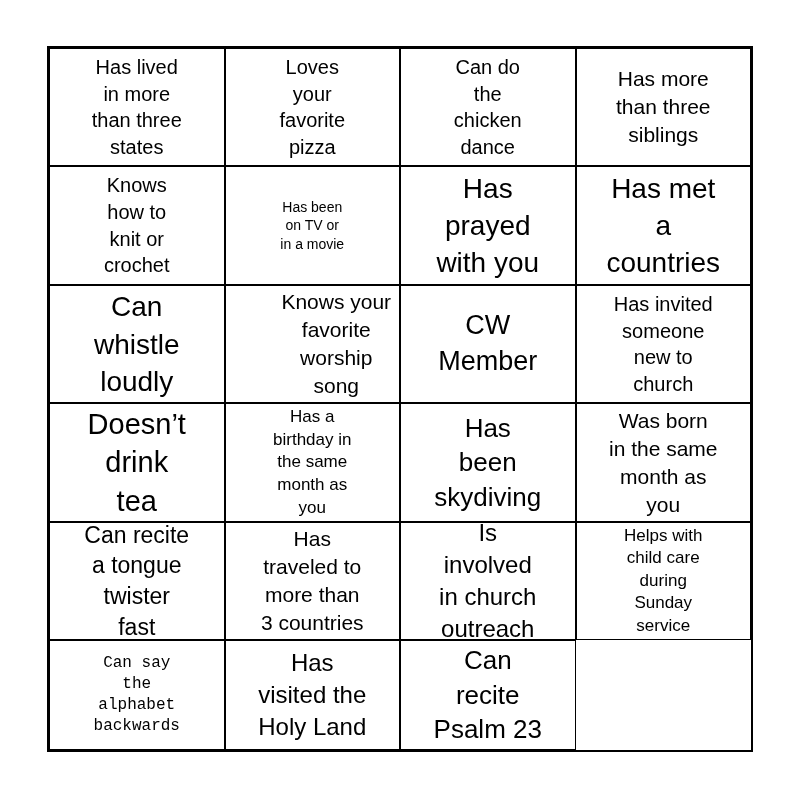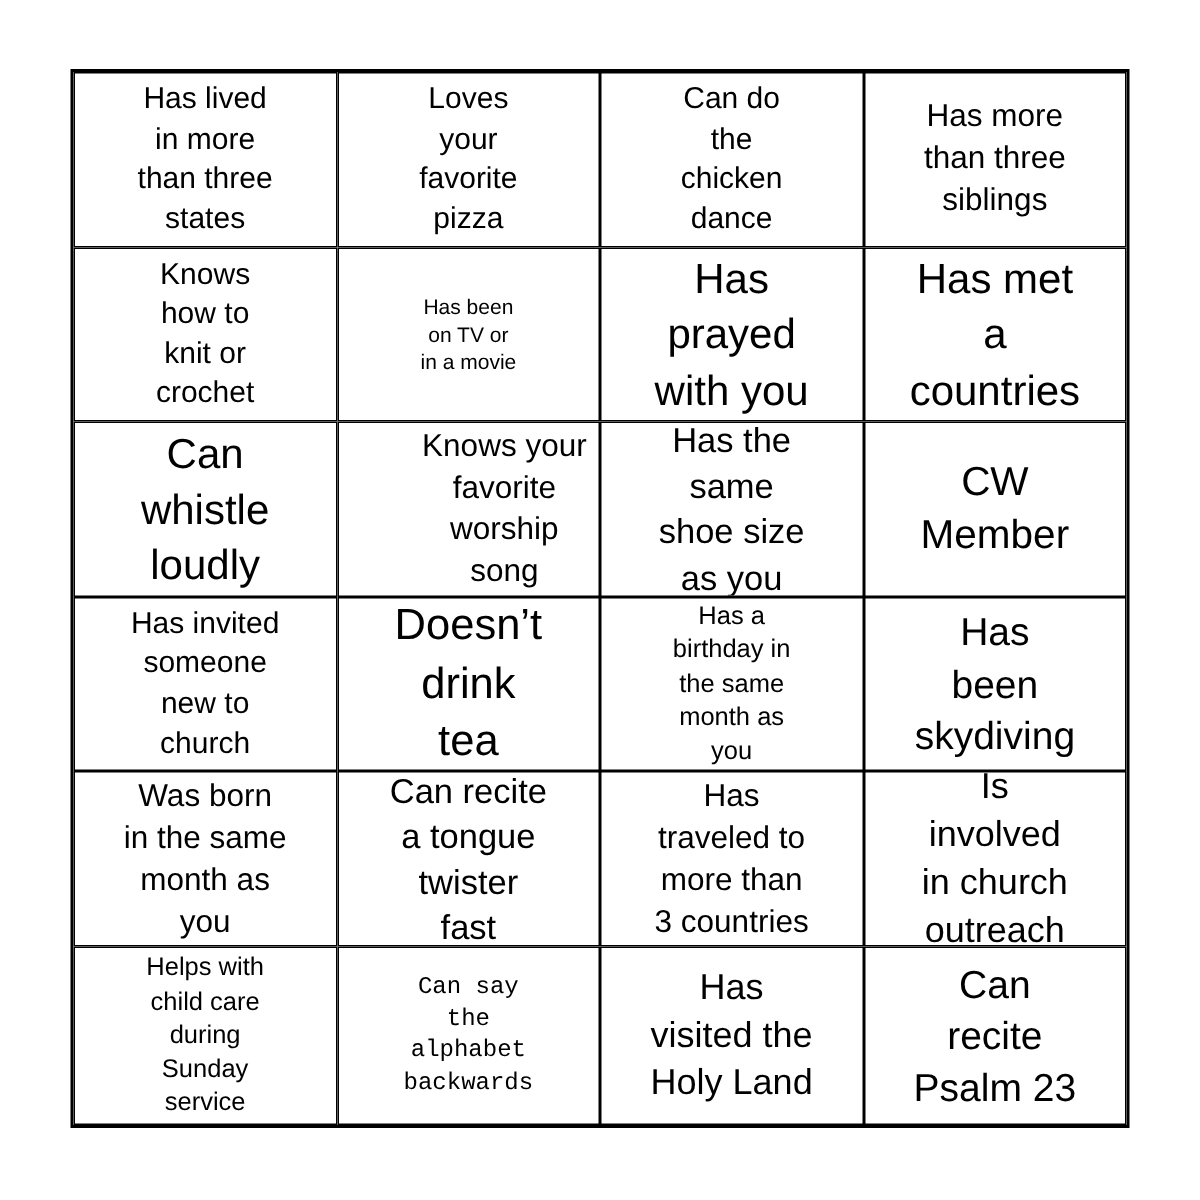--- a/index.html
+++ b/index.html
@@ -101,26 +101,20 @@
 whistle
 loudly</span>
       </div>
       <div class="bingo-cell">
         <span class="cell-text" style="font-size: 21px; margin-left: 48px;">Knows your
 favorite
 worship
 song</span>
       </div>
       <div class="bingo-cell">
-        <span class="cell-text" style="font-size: 23px;">Has the
-same
-shoe size
-as you</span>
-      </div>
-      <div class="bingo-cell">
         <span class="cell-text" style="font-size: 27px;">CW
 Member</span>
       </div>
       <div class="bingo-cell">
         <span class="cell-text" style="font-size: 20px;">Has invited
 someone
 new to
 church</span>
       </div>
       <div class="bingo-cell">

